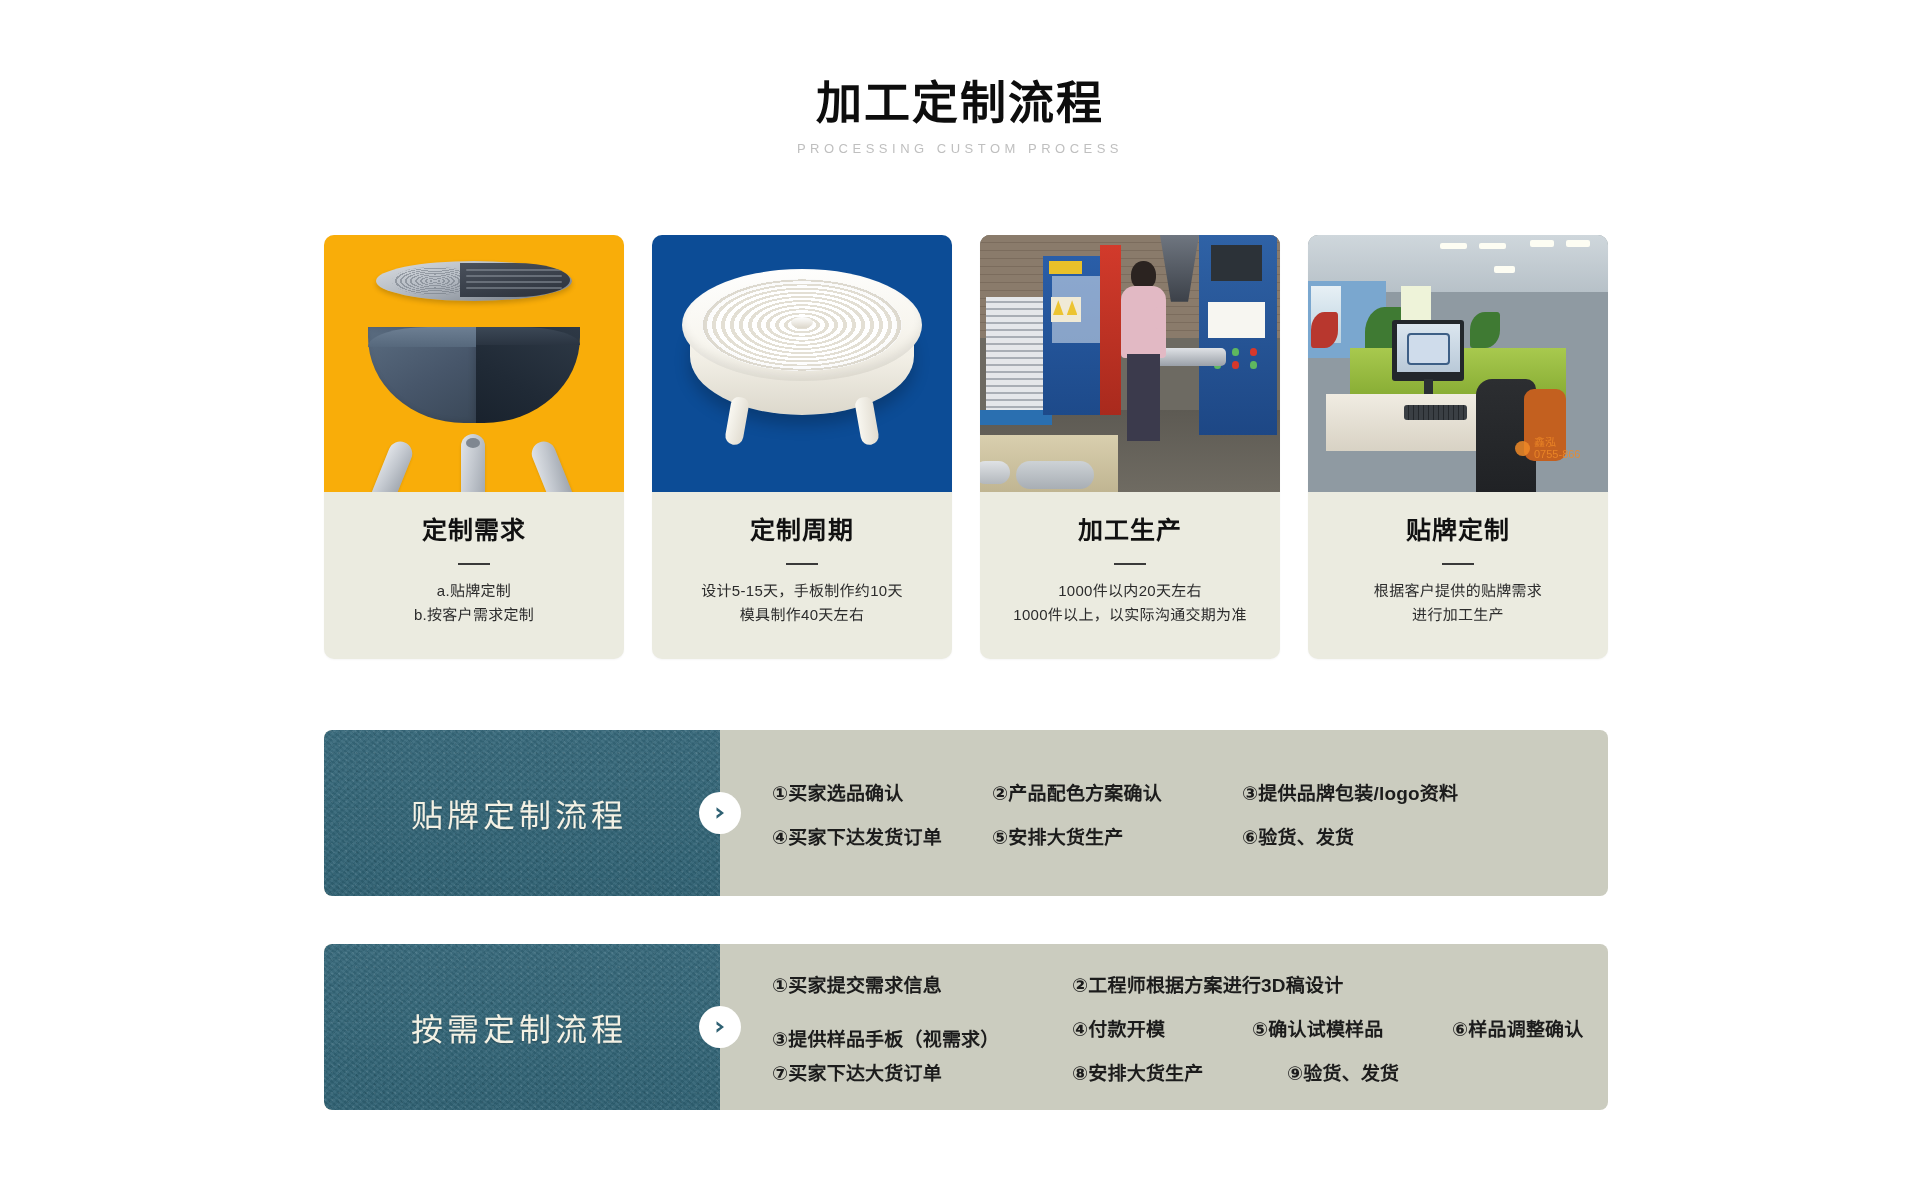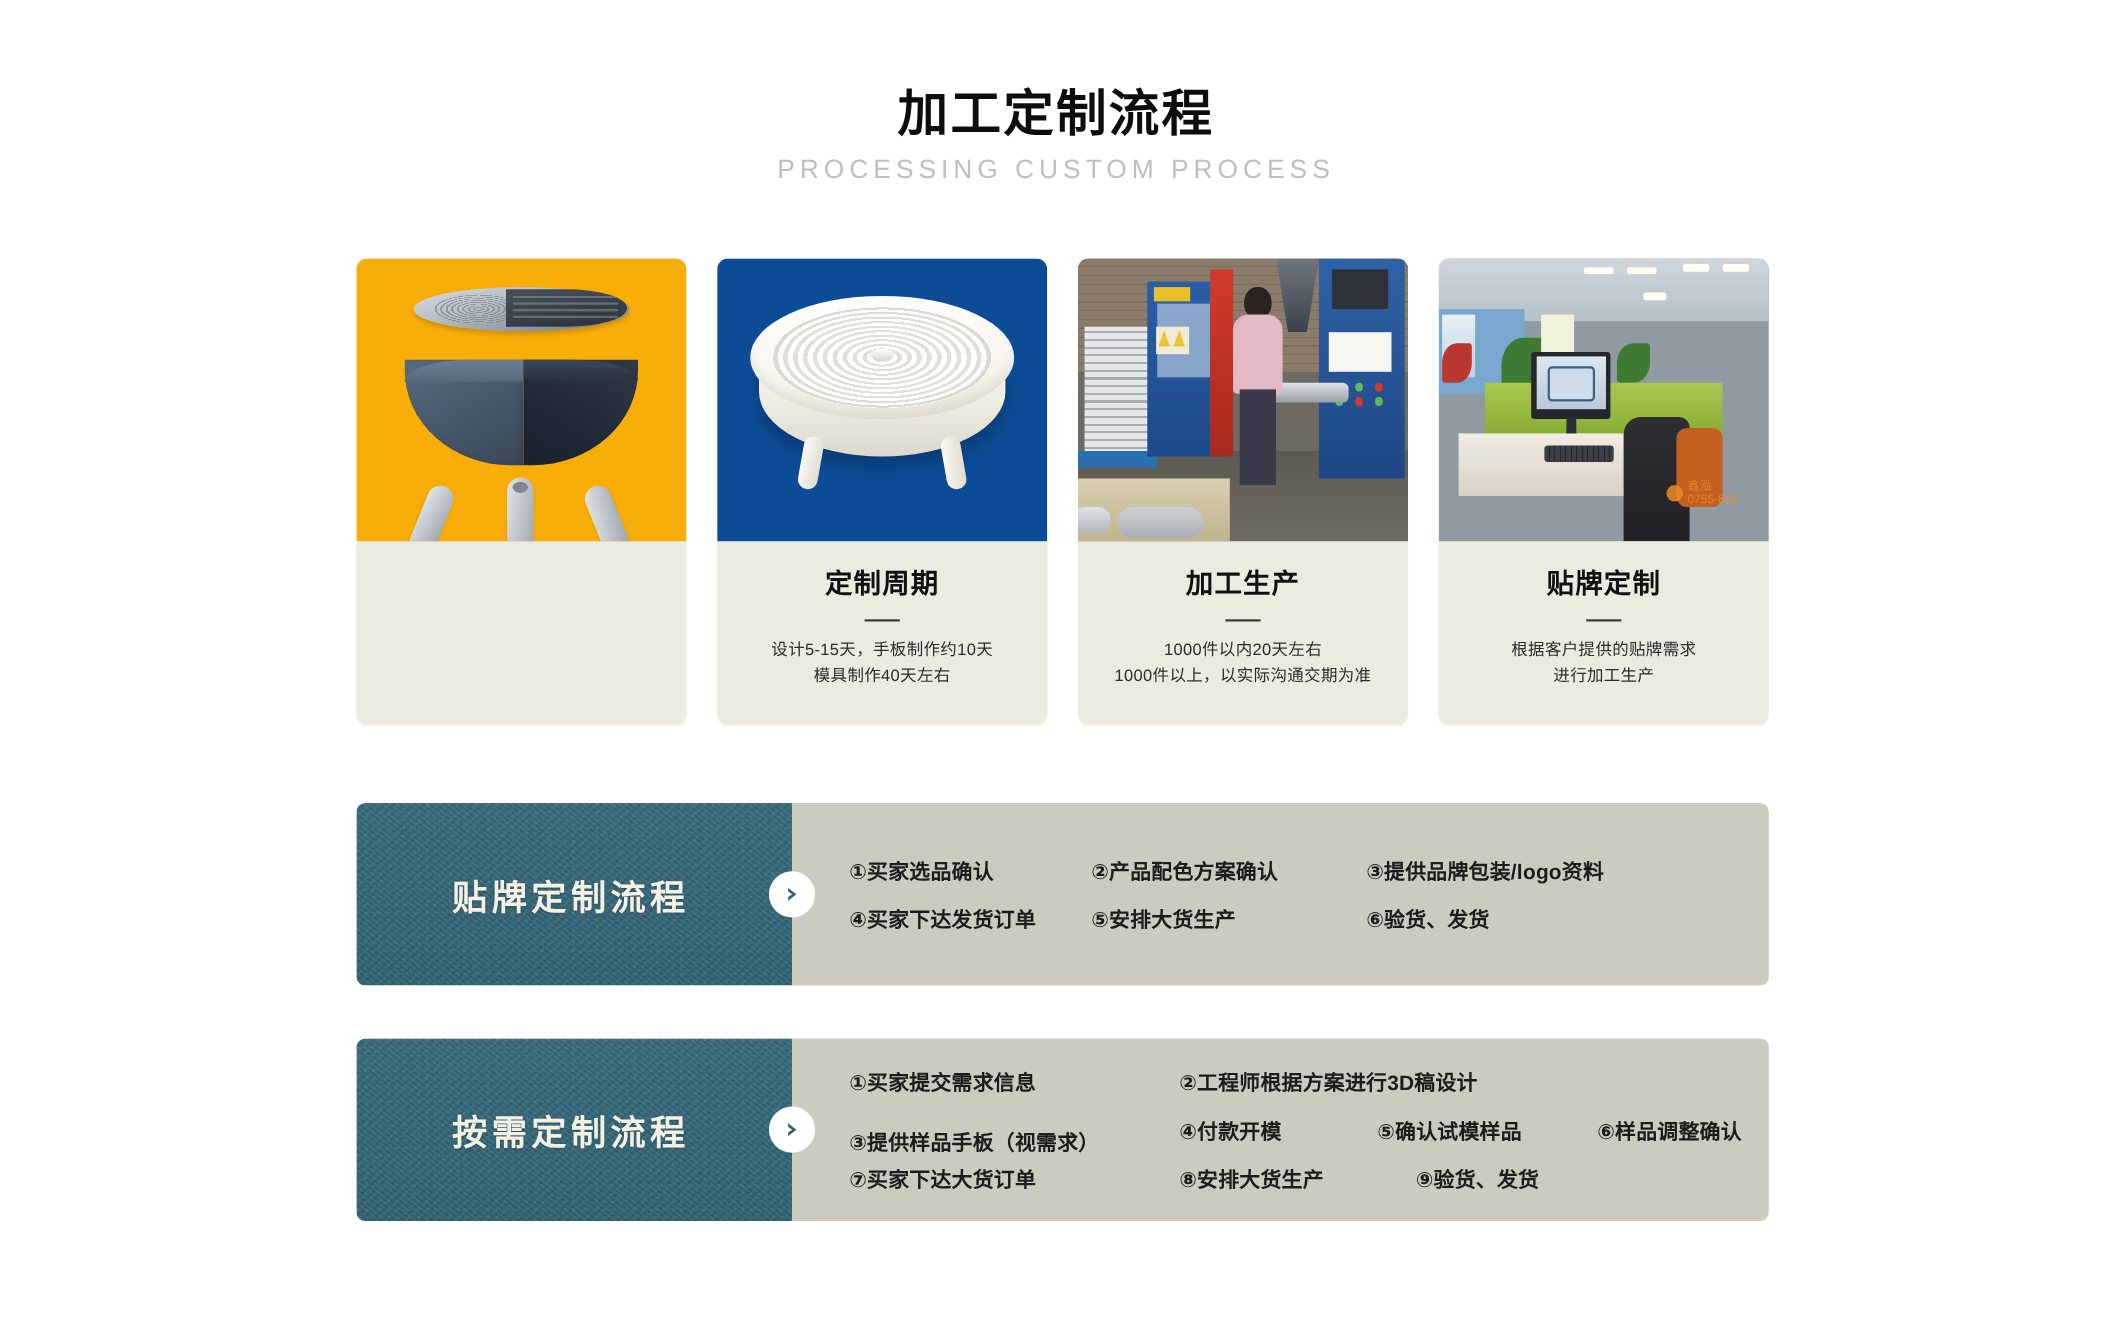--- a/index.html
+++ b/index.html
@@ -14,21 +14,21 @@
   .page{position:relative;width:1920px;height:1200px;}
 
   
   .header{position:absolute;left:0;top:78px;width:1920px;text-align:center;}
   .title{
     font-size:46px;font-weight:bold;color:#0d0d0d;
     letter-spacing:2px;line-height:1.1;margin:0;
   }
   .subtitle{
     margin:12px 0 0 0;
-    font-size:24px;color:#bfbfbf;letter-spacing:4.5px;font-weight:400;
+    font-size:13px;color:#bfbfbf;letter-spacing:4.5px;font-weight:400;
   }
 
   
   .cards{
     position:absolute;left:324px;top:235px;
     width:1284px;height:424px;
     display:flex;justify-content:space-between;
   }
   .card{
     width:300px;height:424px;
@@ -250,21 +250,21 @@
       radial-gradient(circle at 62% 58%, rgba(0,0,0,.08) 0 1px, transparent 1px),
       radial-gradient(circle at 88% 12%, rgba(255,255,255,.05) 0 1px, transparent 1px),
       repeating-linear-gradient(38deg, rgba(255,255,255,.035) 0 2px, rgba(0,0,0,.035) 2px 4px),
       repeating-linear-gradient(-42deg, rgba(255,255,255,.03) 0 3px, rgba(0,0,0,.03) 3px 6px),
       linear-gradient(180deg,#37697b 0%,#2f6173 100%);
     background-size:7px 7px,9px 9px,11px 11px,auto,auto,auto;
     display:flex;align-items:center;justify-content:center;
     border-radius:8px 0 0 8px;
   }
   .bar-label-text{
-    color:#f3f1e4;font-size:32px;font-weight:bold;letter-spacing:4px;
+    color:#f3f1e4;font-size:32px;font-weight:normal;letter-spacing:4px;
     margin-right:6px;text-shadow:0 1px 2px rgba(0,0,0,.25);text-align:right;
   }
   .arrow-badge{
     position:absolute;right:-21px;top:50%;transform:translateY(-50%);
     width:42px;height:42px;border-radius:50%;background:#ffffff;
     display:flex;align-items:center;justify-content:center;z-index:3;
   }
   .arrow-badge svg{display:block;}
   .bar-content{
     flex:1;display:flex;flex-direction:column;justify-content:center;
@@ -307,20 +307,28 @@
               <i style="top:24px"></i>
             </div>
         </div>
         <div class="bowl">
           <div class="bowl-l"></div>
             <div class="bowl-r"></div>
         </div>
         <div class="leg l1"></div>
         <div class="leg l2"></div>
         <div class="leg l3"></div>
+      </div>
+      <div class="card-body">
+        <div class="card-title">定制需求</div>
+        <div class="card-rule"></div>
+        <div class="card-desc">
+          <div>a.贴牌定制</div>
+          <div>b.按客户需求定制</div>
+        </div>
       </div>
     </div>
 
     <div class="card">
       <div class="card-media m-blue">
         <div class="maze-wrap">
           <div class="maze-body"></div>
           <div class="maze-top"></div>
           <div class="maze-rings"></div>
           <div class="maze-hub"></div>

